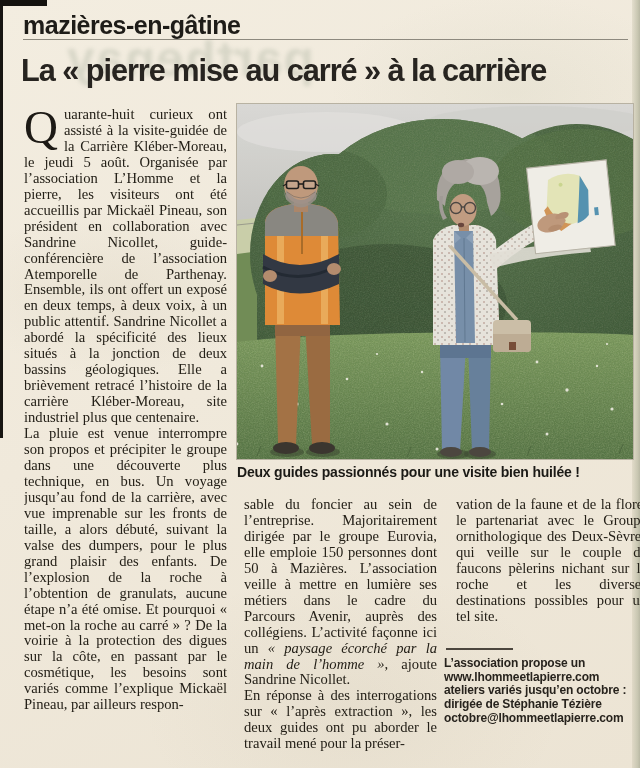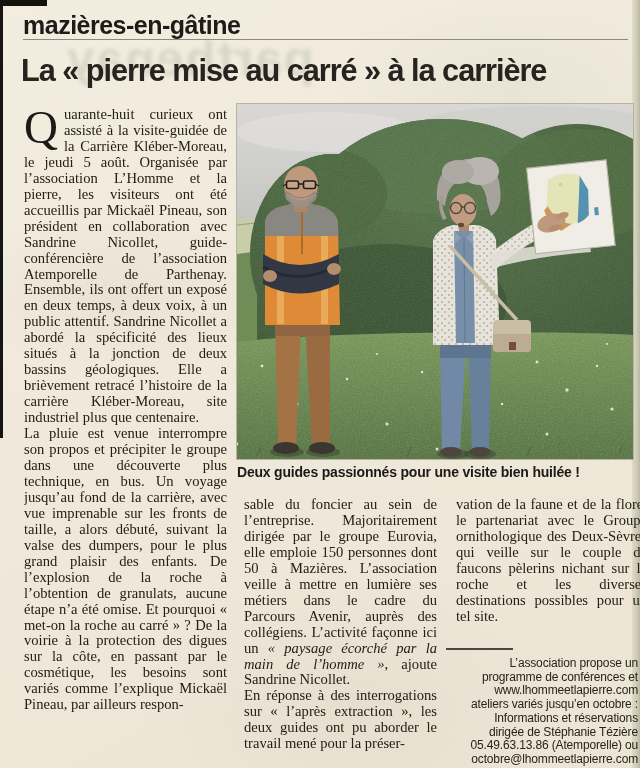--- a/index.html
+++ b/index.html
@@ -56,22 +56,22 @@
   .col2{left:244px;top:497px;width:193px;height:268px;overflow:hidden;}
   .col3{left:456px;top:497px;width:191px;}
   .dropcap{
     float:left;font-size:47px;line-height:37px;padding:2px 6px 0 0;
     font-family:"Liberation Serif",serif;color:#1d1a15;
   }
   .italic{font-style:italic;}
   .info-rule{position:absolute;left:446px;top:648px;width:67px;height:2px;background:#4c463e;}
   .infobox{
     position:absolute;left:444px;top:657px;width:194px;
-    font-family:"Liberation Sans",sans-serif;font-weight:normal;font-size:12px;
-    line-height:13.7px;letter-spacing:-0.15px;color:#27231d;text-align:right;
+    font-family:"Liberation Sans",sans-serif;font-weight:bold;font-size:12px;
+    line-height:13.7px;letter-spacing:-0.15px;color:#27231d;
   }
 </style>
 </head>
 <body>
 
 <div class="page">
 
   <div class="edge-left"></div>
   <div class="corner-mark"></div>
   <div class="edge-right"></div>
@@ -269,22 +269,19 @@
     <p>En réponse à des interrogations sur « l’après extraction », les deux guides ont pu aborder le travail mené pour la préser-</p>
   </div>
 
   <div class="col col3">
     <p>vation de la faune et de la flore, le partenariat avec le Groupe ornithologique des Deux-Sèvres qui veille sur le couple de faucons pèlerins nichant sur la roche et les diverses destinations possibles pour un tel site.</p>
   </div>
 
   <div class="info-rule"></div>
   <div class="infobox">
     <div>L’association propose un</div>
-    <div>programme de conférences et</div>
     <div>www.lhommeetlapierre.com</div>
     <div>ateliers variés jusqu’en octobre :</div>
-    <div>Informations et réservations</div>
     <div>dirigée de Stéphanie Tézière</div>
-    <div>05.49.63.13.86 (Atemporelle) ou</div>
     <div>octobre@lhommeetlapierre.com</div>
   </div>
 
 </div>
 
 </body></html>

